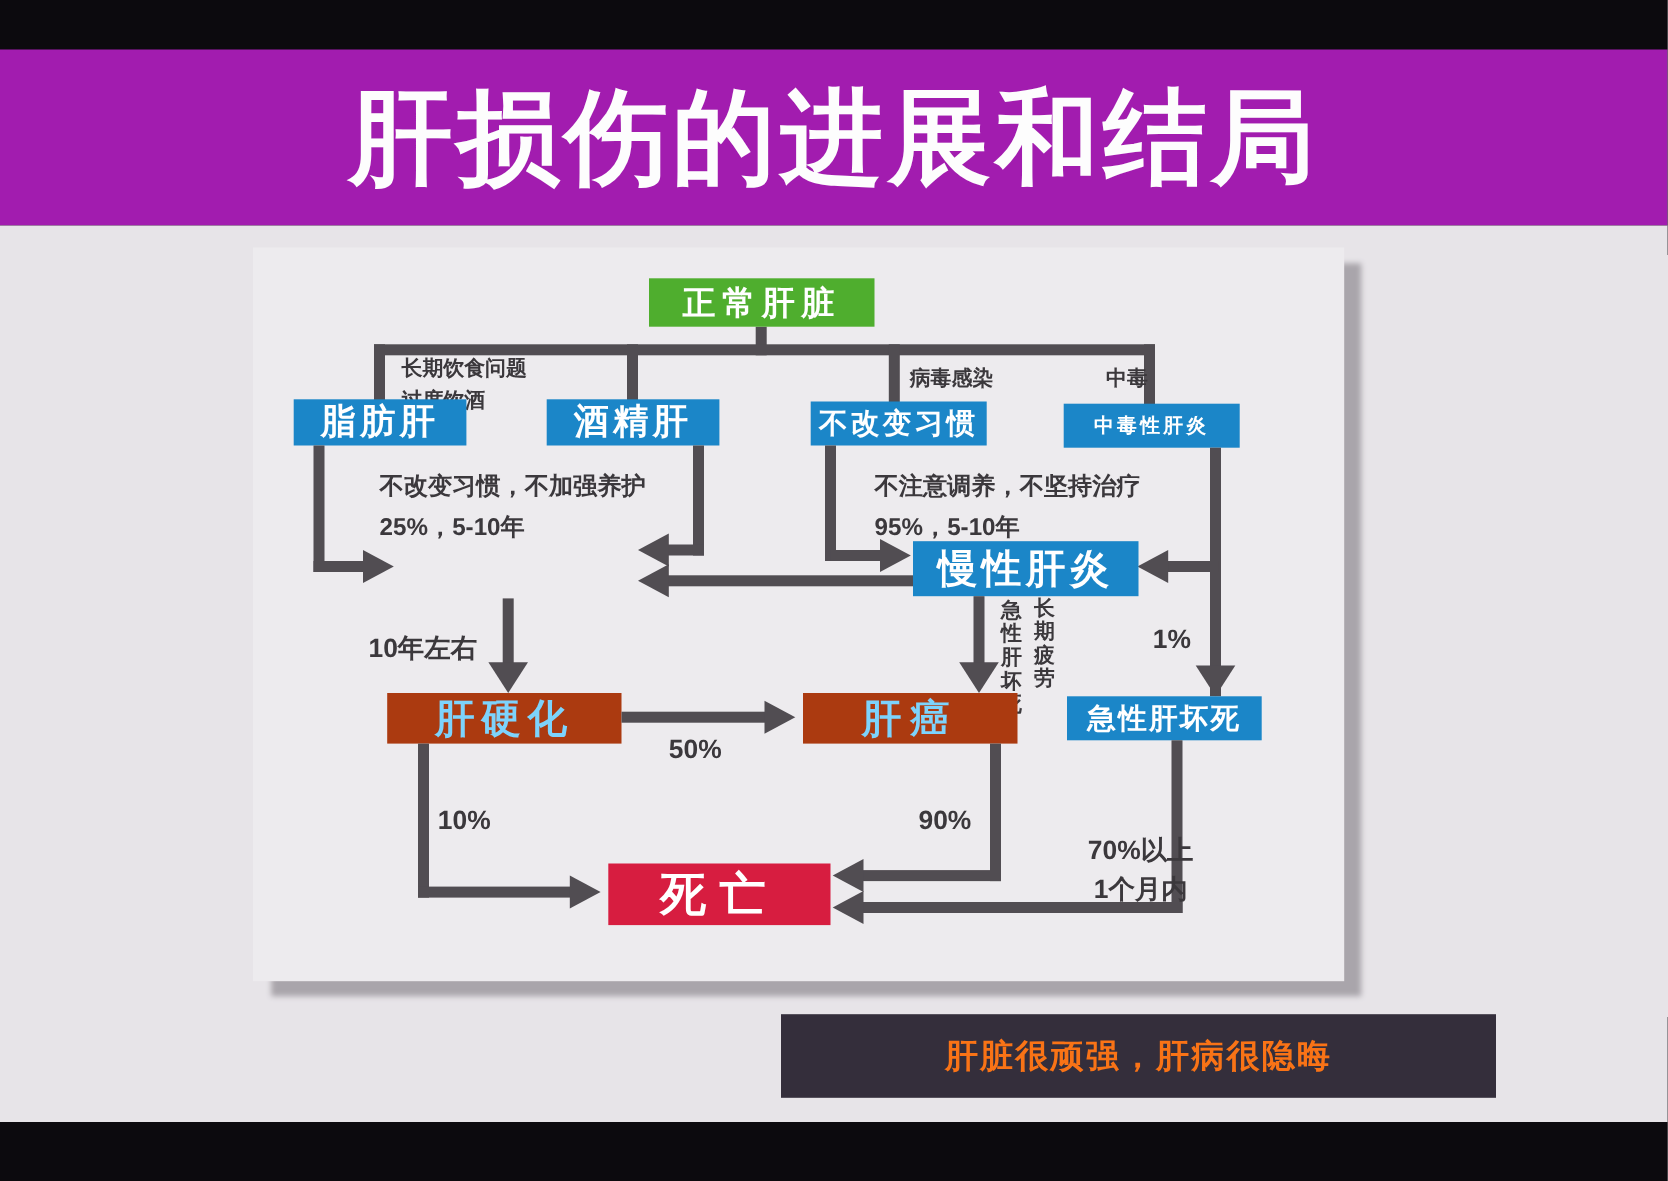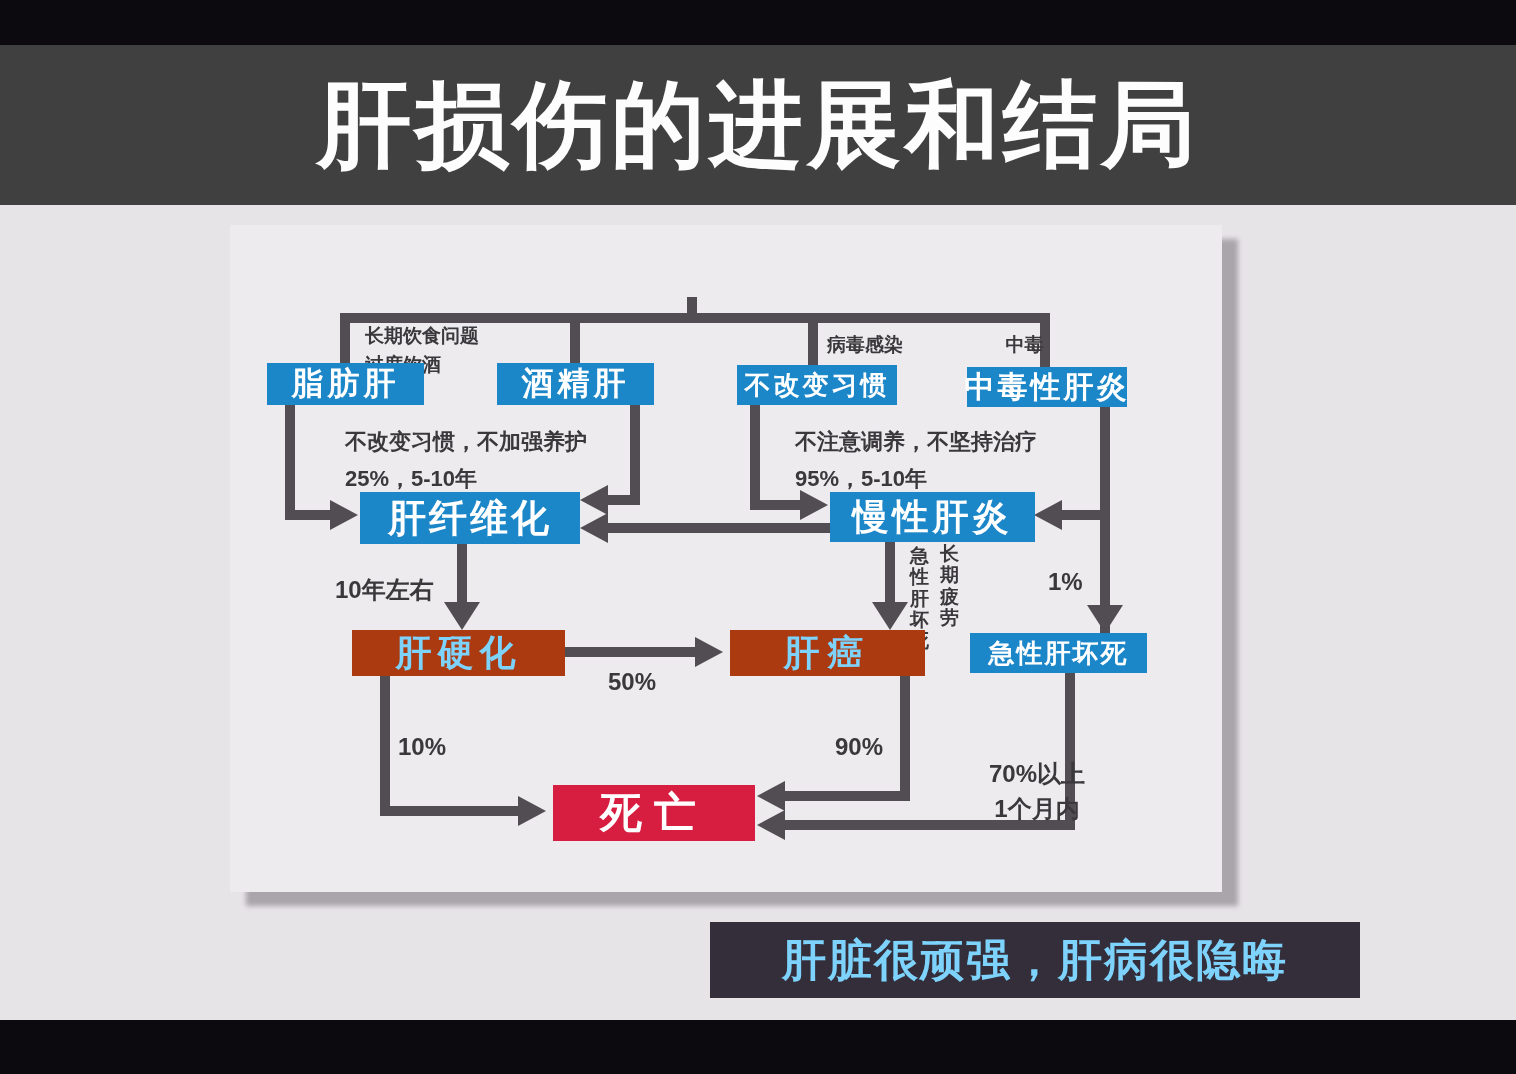--- a/index.html
+++ b/index.html
@@ -7,30 +7,30 @@
     --blue:#1b86c8;
     --green:#4fae2e;
     --darkred:#ab3a10;
     --red:#d71d40;
     --ink:#3b383c;
   }
   *{margin:0;padding:0;box-sizing:border-box;}
   body{font-family:"Liberation Sans","DejaVu Sans",sans-serif;}
   .stage{position:relative;width:1516px;height:1074px;background:#0c0a0e;overflow:hidden;}
   .topbar{position:absolute;left:0;top:0;width:1516px;height:45px;background:#0c0a0e;}
-  .titleband{position:absolute;left:0;top:45px;width:1516px;height:160px;background:#404040;
+  .titleband{position:absolute;left:0;top:45px;width:1516px;height:160px;background:#a21caf;
              display:flex;align-items:center;justify-content:center;}
   .titleband .title{color:#fdfdfd;font-size:94px;font-weight:bold;letter-spacing:4px;white-space:nowrap;}
   .content{position:absolute;left:0;top:205px;width:1516px;height:815px;background:#e7e4e8;}
   .panel{position:absolute;left:230px;top:20px;width:992px;height:667px;background:#edebee;
          box-shadow:16px 14px 5px #a9a5ab;}
   .bottombar{position:absolute;left:0;top:1020px;width:1516px;height:54px;background:#0c0a0e;}
   .caption{position:absolute;left:710px;top:717px;width:650px;height:76px;background:#342e3b;
            display:flex;align-items:center;justify-content:center;}
-  .caption span{color:#7dd3fc;font-size:44px;font-weight:bold;letter-spacing:2px;white-space:nowrap;text-align:right;}
+  .caption span{color:#f97316;font-size:30px;font-weight:bold;letter-spacing:2px;white-space:nowrap;text-align:right;}
 
   .box{position:absolute;display:flex;align-items:center;justify-content:center;
        color:#ffffff;font-weight:bold;white-space:nowrap;}
   .b-blue{background:var(--blue);}
   .b-green{background:var(--green);}
   .b-darkred{background:var(--darkred);color:#7dd3fc;}
   .b-red{background:var(--red);}
 
   .ln{position:absolute;background:var(--arrow);}
   .ah{position:absolute;width:0;height:0;}
@@ -59,38 +59,41 @@
   <div class="content">
     <div class="panel">
 
       <div class="ln" style="left:457px;top:72px;width:10px;height:26px;"></div>
       <div class="ln" style="left:110px;top:88px;width:710px;height:10px;"></div>
       <div class="ln" style="left:110px;top:88px;width:10px;height:52px;"></div>
       <div class="ln" style="left:340px;top:88px;width:10px;height:52px;"></div>
       <div class="ln" style="left:578px;top:88px;width:10px;height:54px;"></div>
       <div class="ln" style="left:810px;top:88px;width:10px;height:56px;"></div>
 
+      <div class="box b-green" style="left:360px;top:28px;width:205px;height:44px;font-size:30px;letter-spacing:6px;">
+        <span>正常肝脏</span>
+      </div>
 
       <div class="lbl lbl-sm" style="left:135px;top:97px;width:200px;">
         <div>长期饮食问题</div>
         <div>过度饮酒</div>
       </div>
       <div class="lbl lbl-sm" style="left:560px;top:106px;width:150px;text-align:center;">病毒感染</div>
       <div class="lbl lbl-sm" style="left:742px;top:106px;width:105px;text-align:center;">中毒</div>
 
       <div class="box b-blue" style="left:37px;top:138px;width:157px;height:42px;font-size:32px;letter-spacing:4px;">
         <span>脂肪肝</span>
       </div>
       <div class="box b-blue" style="left:267px;top:138px;width:157px;height:42px;font-size:32px;letter-spacing:4px;">
         <span>酒精肝</span>
       </div>
       <div class="box b-blue" style="left:507px;top:140px;width:160px;height:40px;font-size:26px;letter-spacing:3px;">
         <span>不改变习惯</span>
       </div>
-      <div class="box b-blue" style="left:737px;top:142px;width:160px;height:40px;font-size:30px;letter-spacing:3px;">
+      <div class="box b-blue" style="left:737px;top:142px;width:160px;height:40px;font-size:18px;letter-spacing:3px;">
         <span>中毒性肝炎</span>
       </div>
 
       <div class="lbl lbl-md" style="left:115px;top:198px;">
         <div>不改变习惯，不加强养护</div>
         <div>25%，5-10年</div>
       </div>
       <div class="lbl lbl-md" style="left:565px;top:198px;">
         <div>不注意调养，不坚持治疗</div>
         <div>95%，5-10年</div>
@@ -110,23 +113,20 @@
       <div class="ln" style="left:520px;top:180px;width:10px;height:105px;"></div>
       <div class="ln" style="left:525px;top:275px;width:47px;height:10px;"></div>
       <div class="ah ah-r" style="left:570px;top:265px;"></div>
 
       <div class="ln" style="left:870px;top:182px;width:10px;height:226px;"></div>
       <div class="ln" style="left:830px;top:285px;width:48px;height:10px;"></div>
       <div class="ah ah-l" style="left:804px;top:275px;"></div>
       <div class="ah ah-d" style="left:857px;top:380px;"></div>
       <div class="lbl lbl-num" style="left:818px;top:340px;">1%</div>
 
-      <div class="box b-blue" style="left:130px;top:267px;width:220px;height:52px;font-size:38px;letter-spacing:3px;">
-        <span>肝纤维化</span>
-      </div>
       <div class="box b-blue" style="left:600px;top:267px;width:205px;height:50px;font-size:36px;letter-spacing:4px;">
         <span>慢性肝炎</span>
       </div>
 
       <div class="ln" style="left:227px;top:319px;width:10px;height:60px;"></div>
       <div class="ah ah-d" style="left:214px;top:377px;"></div>
       <div class="lbl lbl-num" style="left:105px;top:348px;">10年左右</div>
 
       <div class="ln" style="left:655px;top:317px;width:10px;height:62px;"></div>
       <div class="ah ah-d" style="left:642px;top:377px;"></div>

